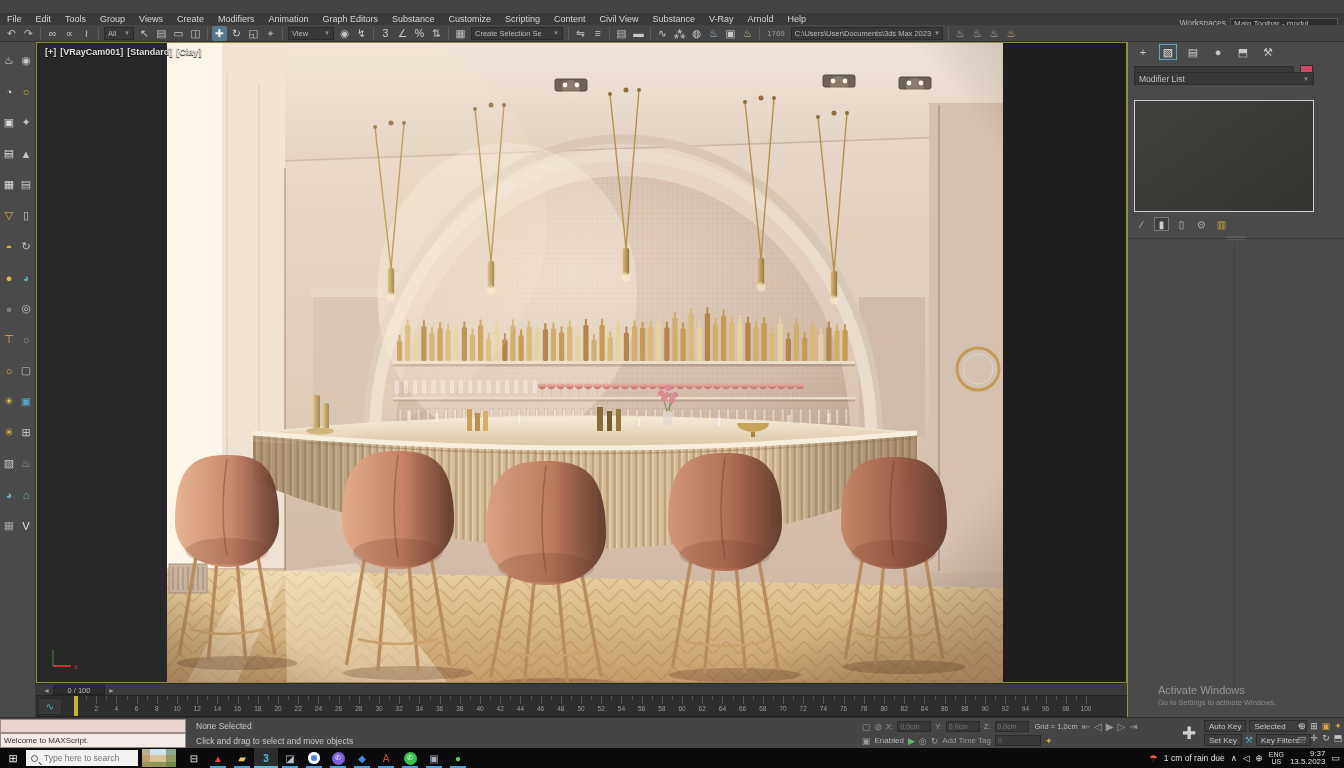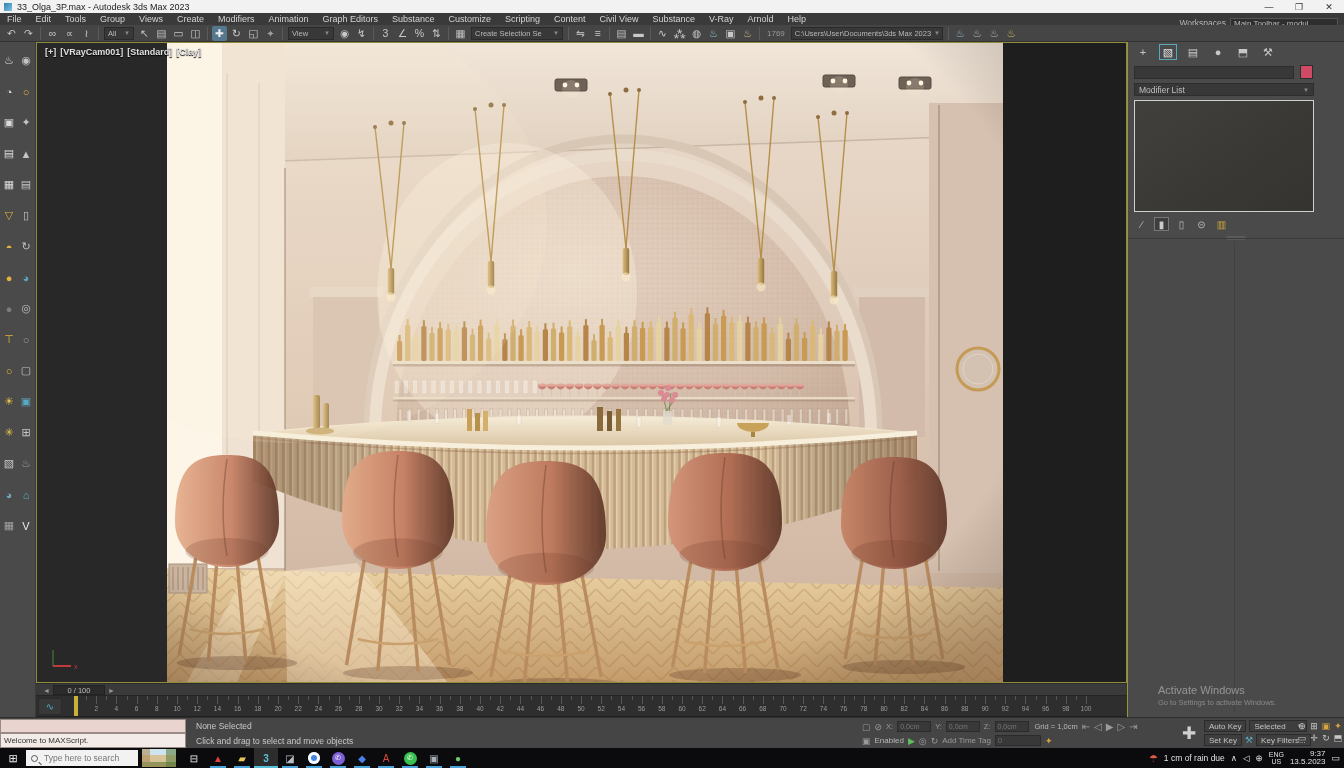--- a/index.html
+++ b/index.html
@@ -36,21 +36,21 @@
   #vp-label{left:8px;top:4px;font-size:9px;font-weight:bold;color:#e0e0e0;display:flex;gap:4px;text-shadow:0 1px 1px #000;}
   #scene{left:130px;top:0px;}
   #axis{left:10px;bottom:8px;width:40px;height:34px;}
   
   #cpanel{left:1127px;top:42px;width:217px;height:675px;background:#4a4a4a;border-left:1px solid #97943f;}
   #cp-tabs{position:absolute;left:6px;top:2px;display:flex;gap:7px;}
   .cp-tab{width:18px;height:16px;display:flex;align-items:center;justify-content:center;font-size:11px;color:#c8c8c8;border:1px solid transparent;}
   .cp-tab.active{border-color:#58a8c0;color:#e8e8e8;}
   #cp-name{position:absolute;left:6px;top:24px;width:160px;height:13px;background:#383838;border:1px solid #2d2d2d;}
   #cp-swatch{position:absolute;left:172px;top:23px;width:13px;height:14px;border:1px solid #2d2d2d;}
-  #cp-modlist{position:absolute;left:6px;top:41px;width:180px;height:13px;background:#383838;border:1px solid #2d2d2d;color:#c0c0c0;font-size:8.5px;display:flex;align-items:center;padding:0 4px;}
+  #cp-modlist{position:absolute;left:6px;top:30px;width:180px;height:13px;background:#383838;border:1px solid #2d2d2d;color:#c0c0c0;font-size:8.5px;display:flex;align-items:center;padding:0 4px;}
   #cp-modlist .car{margin-left:auto;font-size:6px;color:#888;}
   #cp-stack{position:absolute;left:6px;top:58px;width:180px;height:112px;background:linear-gradient(145deg,#41403c,#343330);border:1px solid #cfcfcf;}
   #cp-stackicons{position:absolute;left:6px;top:175px;display:flex;gap:5px;align-items:center;}
   .st-icon{width:15px;height:14px;display:flex;align-items:center;justify-content:center;font-size:10px;border:1px solid transparent;}
   .st-icon.active{border-color:#777;background:#3e3e3e;}
   #cp-divider{position:absolute;left:0;top:196px;width:217px;height:1px;background:#3a3a3a;}
   #cp-handle{position:absolute;left:98px;top:194px;width:20px;height:4px;background:#5a5a5a;border-radius:2px;}
   #cp-vline{position:absolute;left:106px;top:200px;width:1px;height:470px;background:rgba(0,0,0,0.12);}
   
   #timeslider{left:36px;top:683px;width:1091px;height:12px;background:#3a3a3a;border-top:1px solid #2c2c2c;}
@@ -93,29 +93,20 @@
   
   #watermark{left:1158px;top:684px;color:rgba(255,255,255,0.40);pointer-events:none;}
   #watermark .l1{font-size:11px;}
   #watermark .l2{font-size:7.5px;margin-top:2px;color:rgba(255,255,255,0.33);}
 </style>
 </head>
 <body>
 
 <div id="root">
 
-  <div id="titlebar" class="abs">
-    <div id="appicon"></div>
-    <span>33_Olga_3P.max - Autodesk 3ds Max 2023</span>
-    <div id="wincontrols">
-      <div class="winbtn">—</div>
-      <div class="winbtn">❐</div>
-      <div class="winbtn">✕</div>
-    </div>
-  </div>
 
   <div id="menubar" class="abs">
     <div id="workspaces">
       <span class="lbl">Workspaces</span>
       <div class="dd">Main Toolbar - modul</div>
     </div>
   <div class="menu-item">File</div>
       <div class="menu-item">Edit</div>
       <div class="menu-item">Tools</div>
       <div class="menu-item">Group</div>

